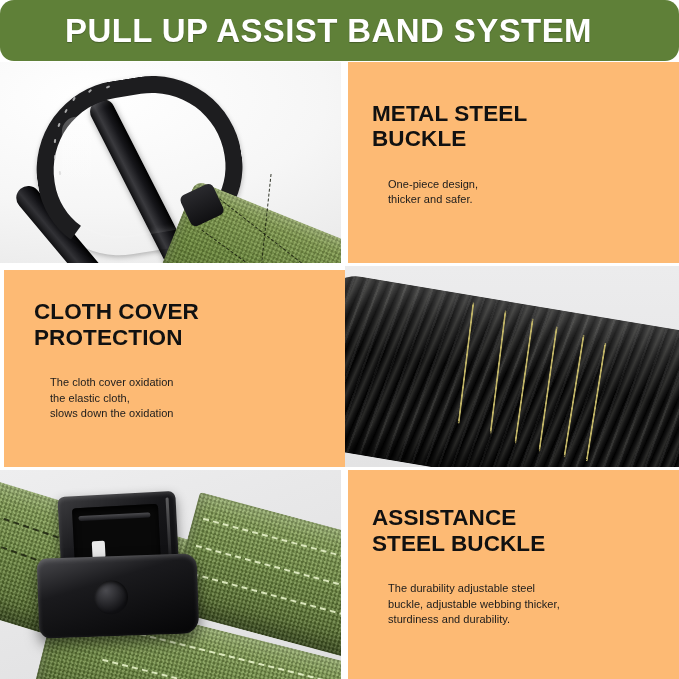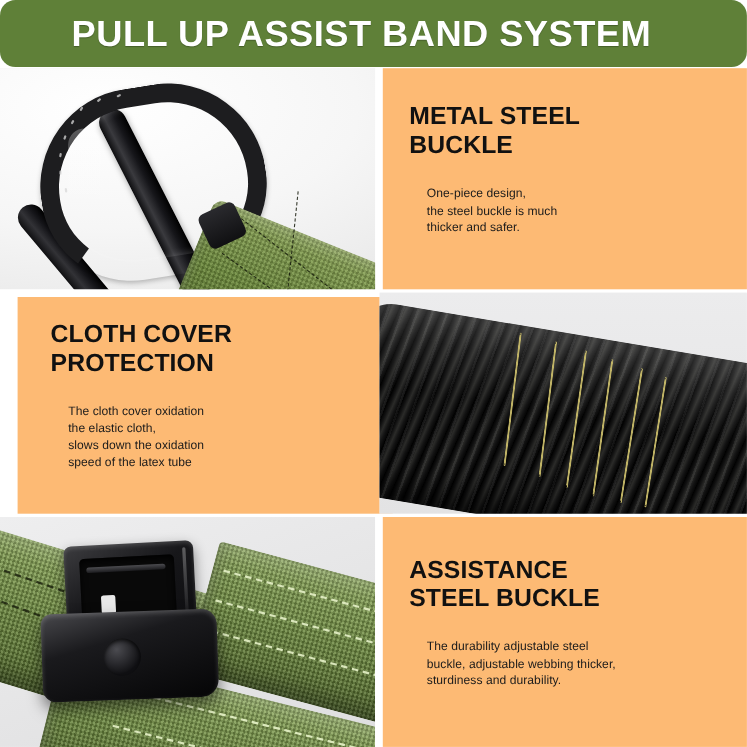--- a/index.html
+++ b/index.html
@@ -70,21 +70,21 @@
     color: #1b1b1b;
     font-size: 11px;
     line-height: 1.42;
     margin: 16px;
     letter-spacing: 0.05px;
   }
 
   
   #panel-buckle-photo   { left: 0;   top: 62px;  width: 341px; height: 201px; }
   #panel-buckle-text    { left: 348px; top: 62px; width: 331px; height: 201px; padding: 0 14px 0 24px; }
-  #panel-cloth-text     { left: 16px;   top: 270px; width: 341px; height: 197px; padding: 0 14px 0 30px; }
+  #panel-cloth-text     { left: 4px;   top: 270px; width: 341px; height: 197px; padding: 0 14px 0 30px; }
   #panel-cloth-photo    { left: 345px; top: 266px; width: 334px; height: 201px; }
   #panel-strap-photo    { left: 0;   top: 470px; width: 341px; height: 209px; }
   #panel-strap-text     { left: 348px; top: 470px; width: 331px; height: 209px; padding: 0 32px 0 24px; }
 
   
   .photo-bg-light {
     position: absolute; inset: 0;
     background:
       radial-gradient(ellipse 150% 120% at 28% 18%, #ffffff 0%, #f6f6f6 45%, #e2e2e2 100%);
   }
@@ -322,35 +322,33 @@
     </div>
   </div>
 
   <div class="panel text-panel" id="panel-buckle-text">
     <div class="feature-heading">
       <div>METAL STEEL</div>
       <div>BUCKLE</div>
     </div>
     <div class="feature-body">
       <div>One-piece design,</div>
-      <div>the steel buckle is much</div>
       <div>thicker and safer.</div>
     </div>
   </div>
 
   <div class="panel text-panel" id="panel-cloth-text">
     <div class="feature-heading">
       <div>CLOTH COVER</div>
       <div>PROTECTION</div>
     </div>
     <div class="feature-body">
       <div>The cloth cover oxidation</div>
       <div>the elastic cloth,</div>
       <div>slows down the oxidation</div>
-      <div>speed of the latex tube</div>
     </div>
   </div>
 
   <div class="panel photo-panel" id="panel-cloth-photo">
     <div id="cloth-scene">
       <div class="rope-body"></div>
       <div class="gold-stitch" style="left:120px; top:36px;  height:122px; transform:rotate(7deg);"></div>
       <div class="gold-stitch" style="left:152px; top:44px;  height:124px; transform:rotate(7deg);"></div>
       <div class="gold-stitch" style="left:178px; top:52px;  height:126px; transform:rotate(8deg);"></div>
       <div class="gold-stitch" style="left:202px; top:60px;  height:126px; transform:rotate(8deg);"></div>

